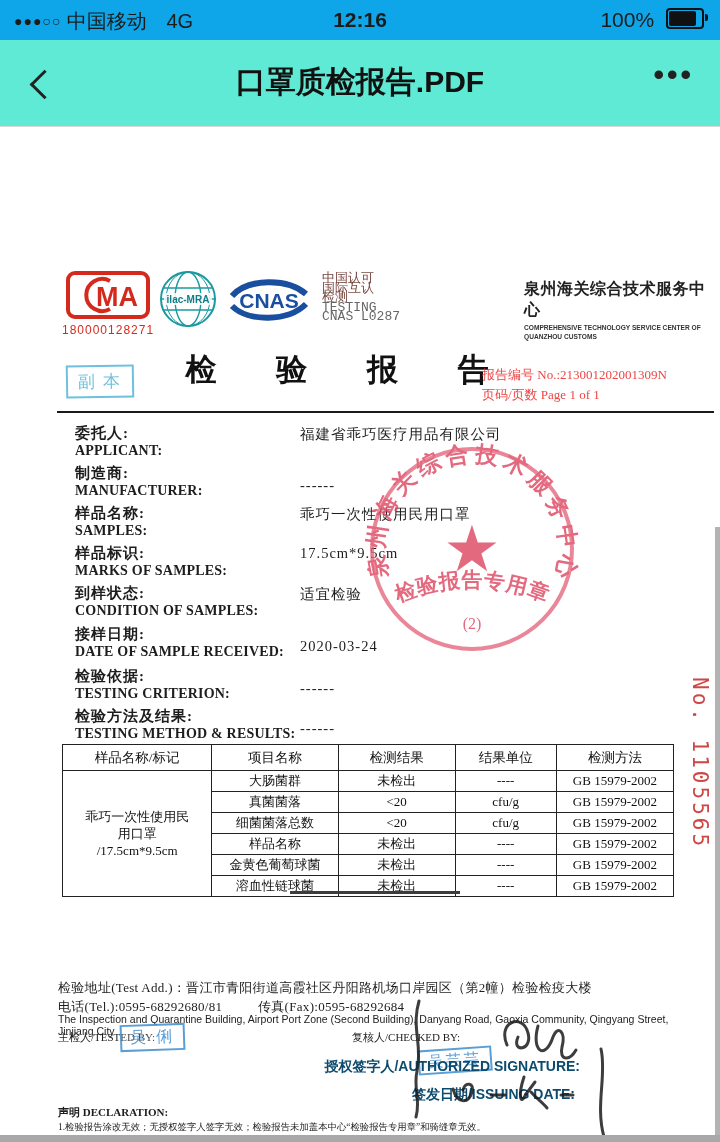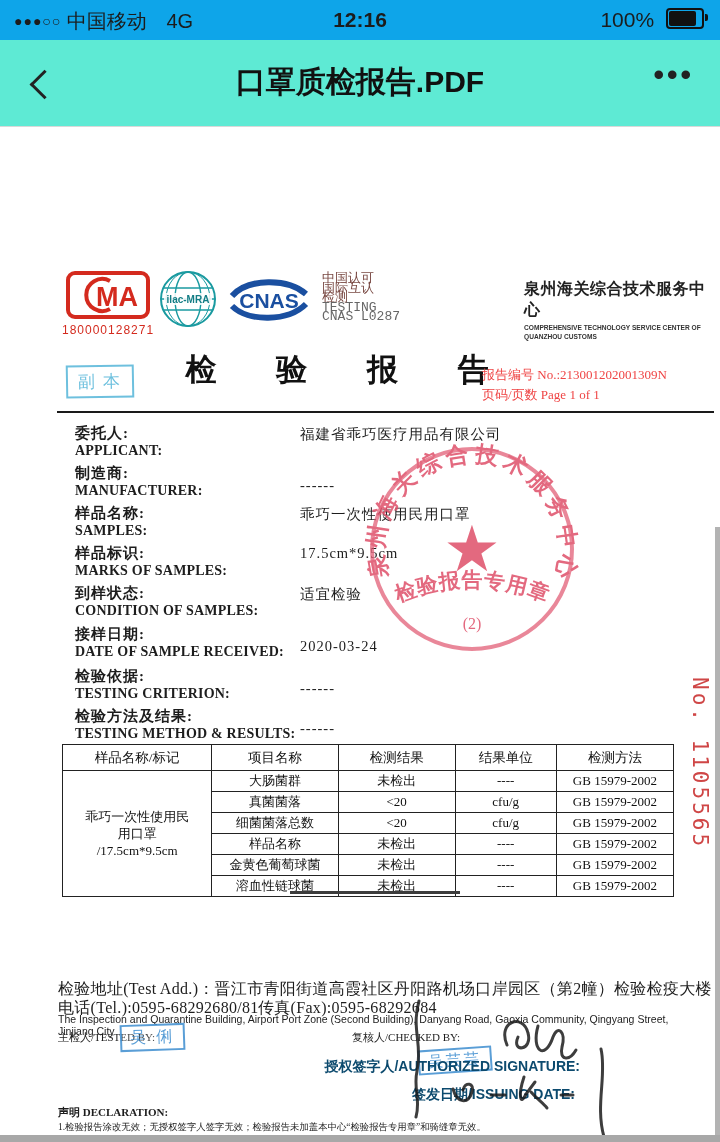--- a/index.html
+++ b/index.html
@@ -55,21 +55,21 @@
            color:#cf4646;font-size:21px;letter-spacing:3px;font-family:"DejaVu Sans Mono",monospace;white-space:nowrap;}
 
   table.results{position:absolute;left:62px;top:617px;width:612px;border-collapse:collapse;
                 font-size:13px;text-align:center;color:#111;}
   table.results th,table.results td{border:1.5px solid #222;padding:0 0;height:20px;font-weight:normal;}
   table.results th{height:25px;font-size:13.5px;}
   .sample-cell div{line-height:17px;}
 
   .underline-mark{position:absolute;left:290px;top:764px;width:170px;height:3px;background:#3c3c3c;}
 
-  .small-serif{font-size:16px;letter-spacing:0.3px;}
+  .small-serif{font-size:13px;letter-spacing:0.3px;}
   .small-sans{font-size:10.5px;font-family:"Liberation Sans",sans-serif;color:#222;}
   .sign-label{font-size:11px;}
   .blue-stamp{border:2px solid #3e8ed0;color:#3e8ed0;font-size:16px;padding:1px 8px;letter-spacing:3px;opacity:.85;background:rgba(255,255,255,.2);}
   .auth-label{font-size:14px;font-weight:bold;font-family:"Liberation Sans",sans-serif;color:#0c4a6e;}
   .sig-svg{position:absolute;left:395px;top:866px;pointer-events:none;}
 
   .decl-head{font-size:11px;font-weight:bold;}
   .decl{position:absolute;left:58px;top:994px;width:650px;font-size:9.4px;line-height:12.2px;color:#222;}
   .decl .en{font-family:"Liberation Sans",sans-serif;font-size:9.7px;padding-left:9px;color:#333;}
 </style>

